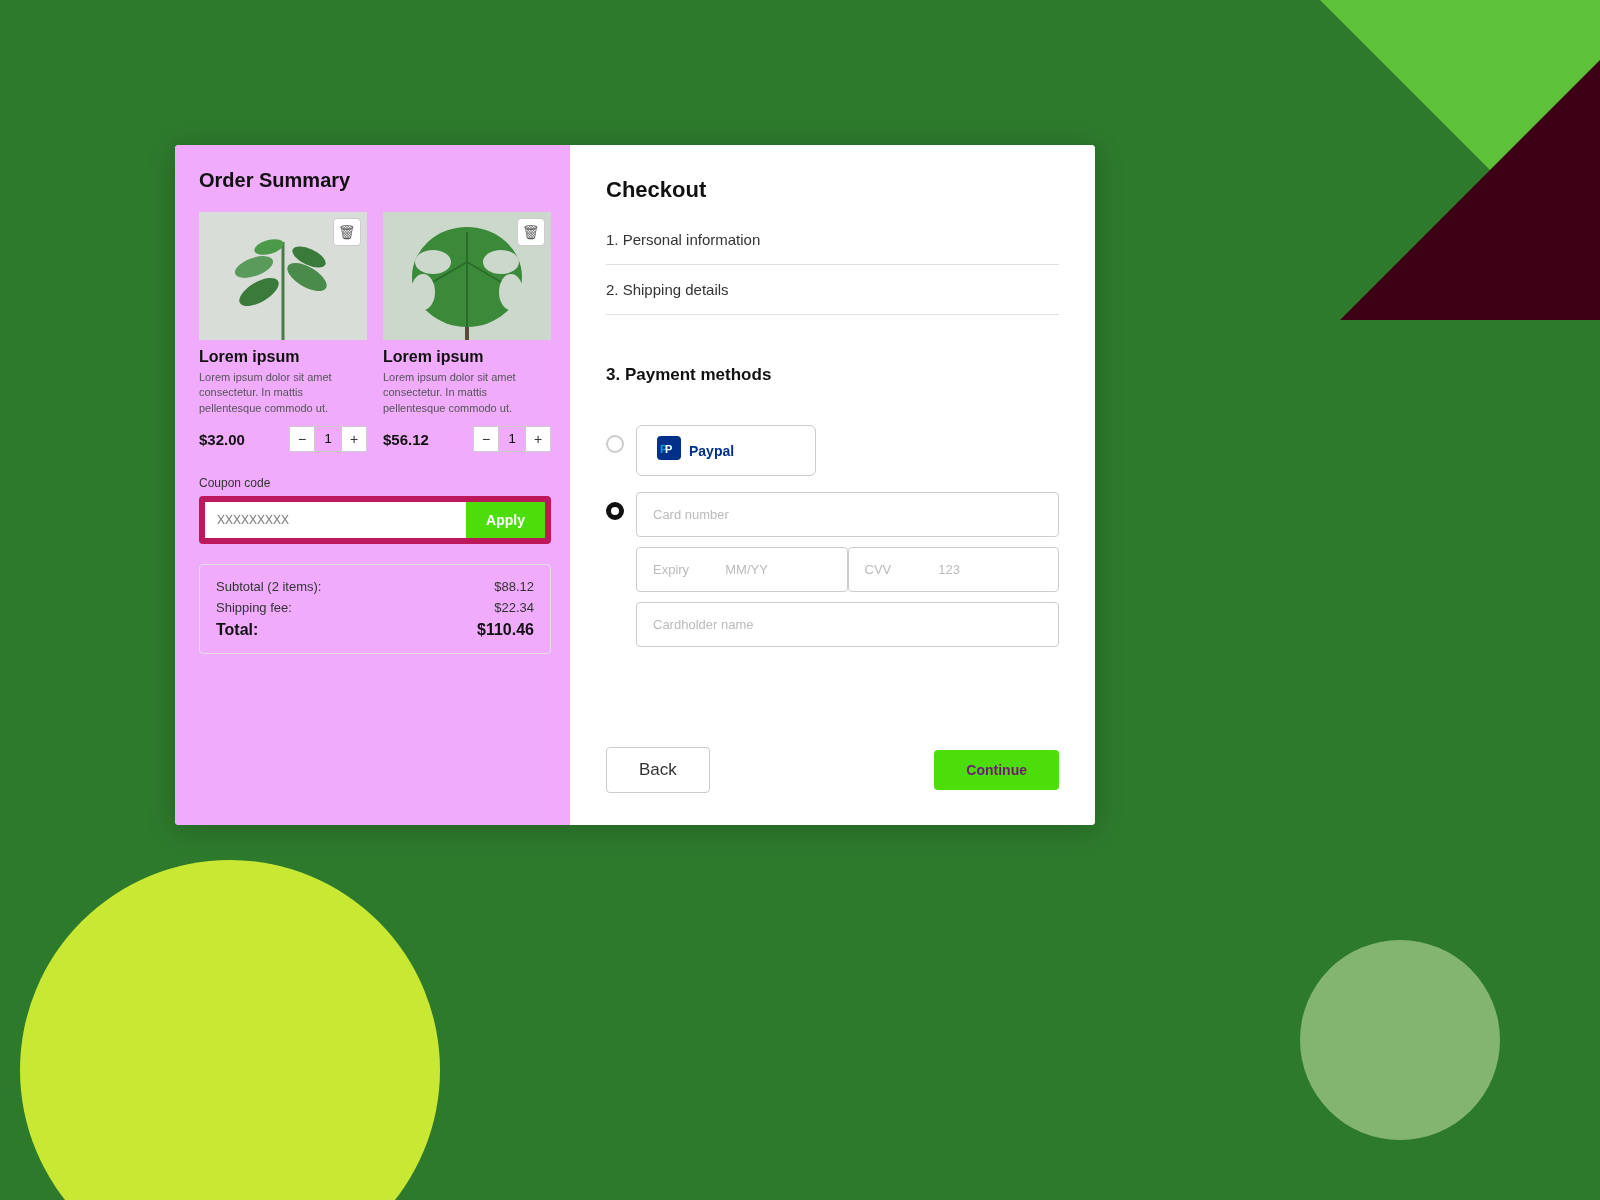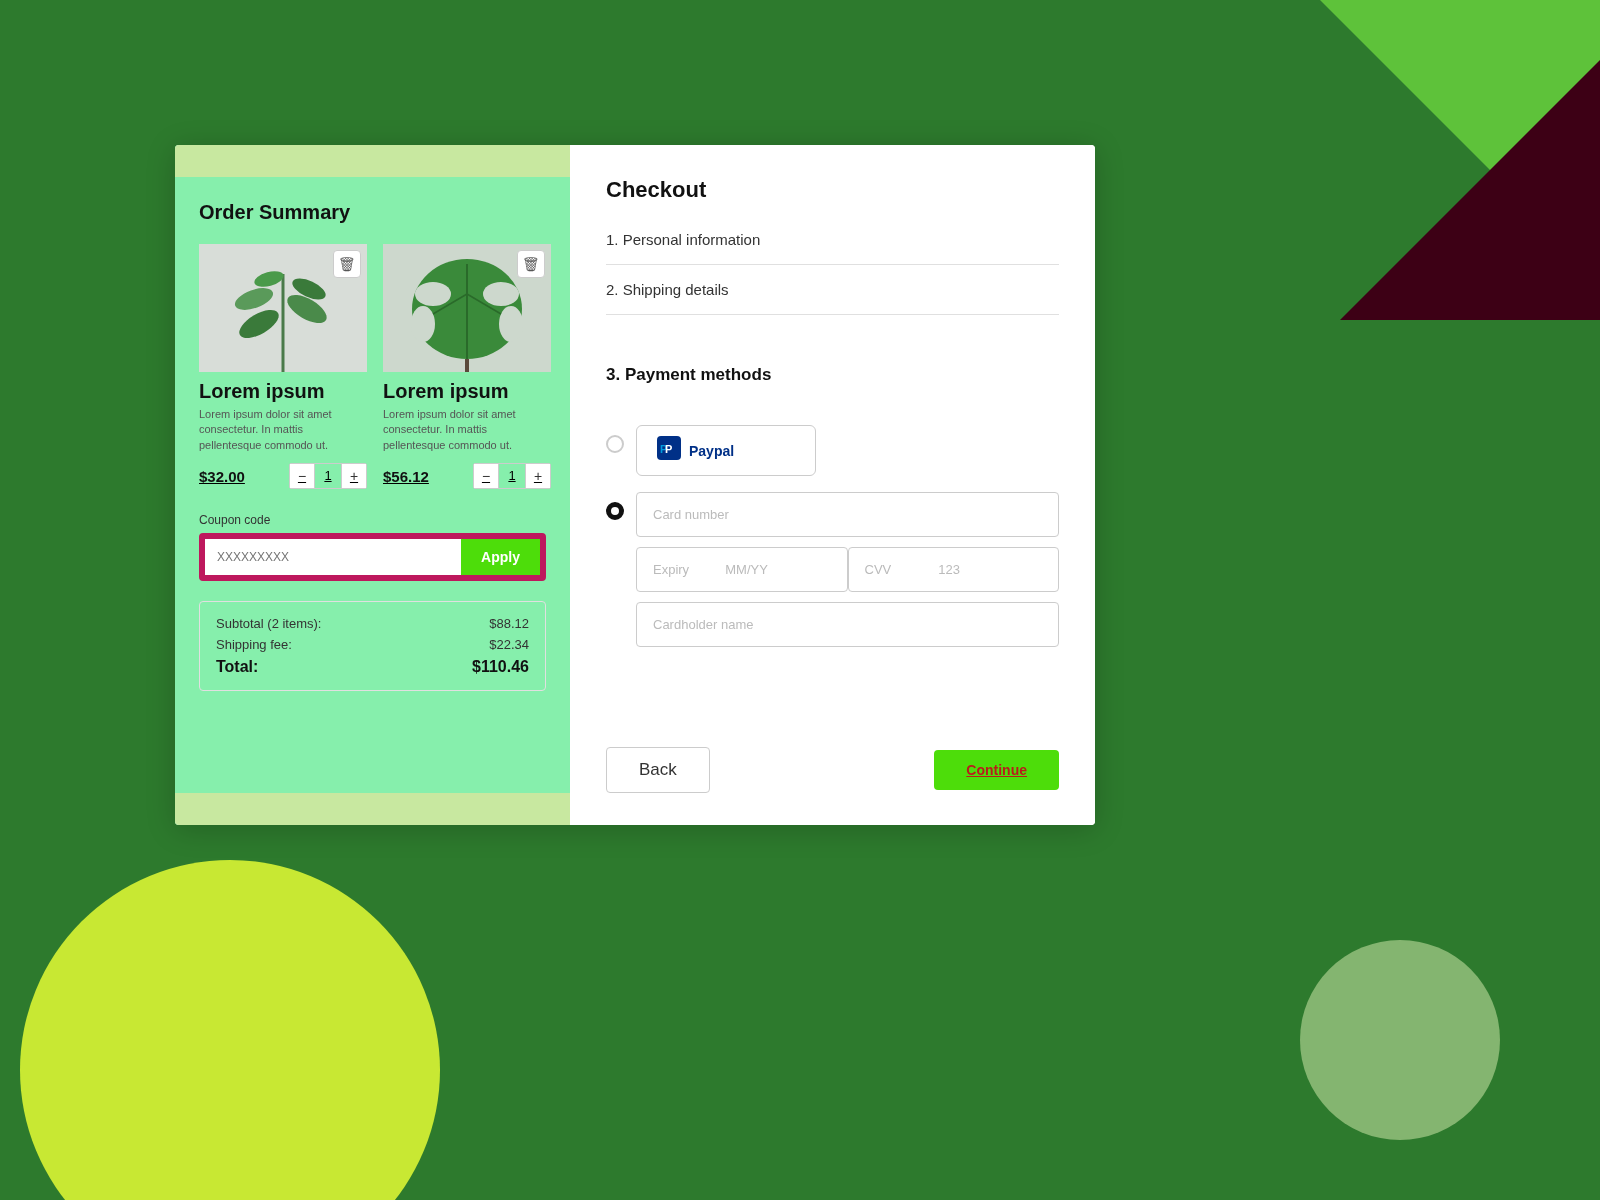--- a/index.html
+++ b/index.html
@@ -68,22 +68,21 @@
       z-index: 10;
       overflow: hidden;
       box-shadow: 0 4px 30px rgba(0,0,0,0.2);
     }
 
     
     .left-panel {
       width: 395px;
       flex-shrink: 0;
       display: flex;
-      flex-direction: column;
-      background: #86efac;
+      background: #f0abfc;
     }
 
     .left-header-bar {
       height: 32px;
       background: #c8e8a0;
       flex-shrink: 0;
     }
 
     .left-content {
       padding: 24px 24px 20px 24px;
@@ -131,38 +130,37 @@
       border-radius: 4px;
       display: flex;
       align-items: center;
       justify-content: center;
       cursor: pointer;
       font-size: 14px;
       color: #555;
     }
 
     .product-name {
-      font-size: 20px;
+      font-size: 16px;
       font-weight: 700;
       color: #111;
       margin-bottom: 4px;
     }
 
     .product-desc {
       font-size: 11px;
       color: #555;
       line-height: 1.4;
       margin-bottom: 10px;
     }
 
     .product-price-row {
       display: flex;
       align-items: center;
       gap: 16px;
-      text-decoration: underline;
     }
 
     .product-price {
       font-size: 15px;
       font-weight: 700;
       color: #111;
       flex: 1;
     }
 
     .qty-control {
@@ -390,28 +388,27 @@
       background: white;
       color: #333;
       padding: 12px 32px;
       font-size: 17px;
       border-radius: 4px;
       cursor: pointer;
     }
 
     .continue-btn {
       background: #4ddd0a;
-      color: #b91c1c;
+      color: #701a75;
       border: none;
       padding: 12px 32px;
       font-size: 14px;
       font-weight: 600;
       border-radius: 4px;
       cursor: pointer;
-      text-decoration: underline;
     }
 
     
     .plant-1-bg { background: #d0d8d0; }
     .plant-2-bg { background: #c8d0c0; }
 
   </style>
 </head>
 <body>
 

